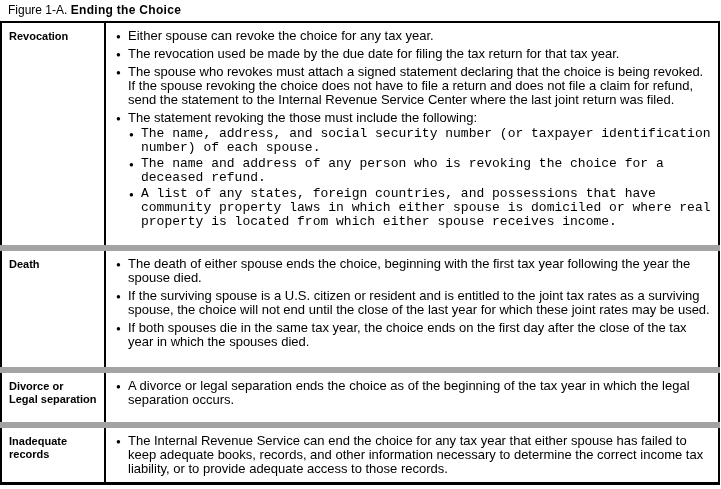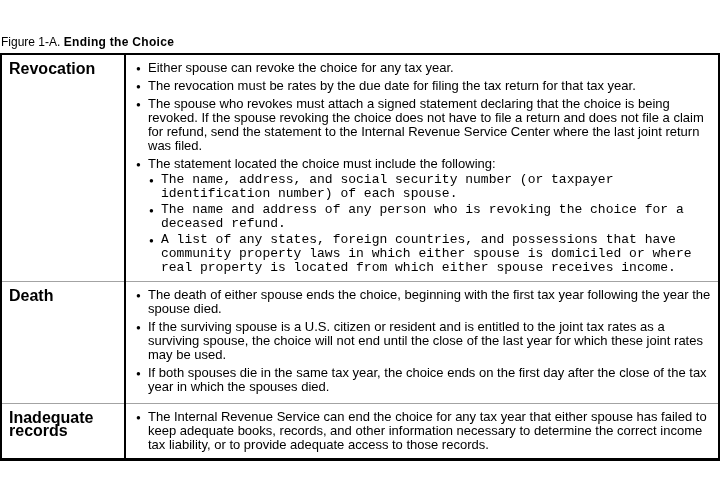--- a/index.html
+++ b/index.html
@@ -7,47 +7,46 @@
     margin: 0; padding: 0;
     width: 721px; height: 489px;
     background: #ffffff;
     color: #000000;
     font-family: "Liberation Sans", sans-serif;
     overflow: hidden;
   }
   .fig-title {
     font-size: 12px;
     line-height: 15px;
-    padding: 3px 1px 3px 1px;
-    margin-top: 32px;
+    padding: 3px 1px 3px 8px;
   }
   .fig-title .bold { font-weight: bold; letter-spacing: 0.3px; }
   table.fig-table {
     width: 720px;
     border-collapse: collapse;
     table-layout: fixed;
     border: 2px solid #000;
     border-bottom-width: 3px;
   }
   td { vertical-align: top; }
   td.head {
-    width: 124px;
+    width: 104px;
     border-right: 2px solid #000;
     font-weight: bold;
-    font-size: 16px;
+    font-size: 11px;
     line-height: 13px;
     padding: 7px 4px 4px 7px;
     white-space: pre-line;
   }
   td.body {
     font-size: 13px;
     line-height: 14px;
     padding: 2px 6px 6px 9px;
   }
-  tr + tr td { border-top: 1px solid #a3a3a3; }
+  tr + tr td { border-top: 6px solid #a3a3a3; }
   tr:nth-child(1) { height: 226px; }
   tr:nth-child(2) { height: 122px; }
   tr:nth-child(3) { height: 55px;  }
   tr:nth-child(4) { height: 53px; padding-left: 12px;  }
   ul { list-style: none; margin: 0; padding: 0; }
   li {
     position: relative;
     padding-left: 13px;
     margin-top: 4px;
   }
@@ -69,41 +68,50 @@
   <span class="bold">Ending the Choice</span>
 </div>
 
 <table class="fig-table">
   <tbody id="table-body">
       <tr>
         <td class="head">Revocation</td>
         <td class="body">
           <ul>
             <li><span>Either spouse can revoke the choice for any tax year.</span></li>
-            <li><span>The revocation must be rates by the due date for filing the tax return for that tax year.</span></li>
+            <li><span>The revocation used be made by the due date for filing the tax return for that tax year.</span></li>
             <li><span>The spouse who revokes must attach a signed statement declaring that the choice is being revoked. If the spouse revoking the choice does not have to file a return and does not file a claim for refund, send the statement to the Internal Revenue Service Center where the last joint return was filed.</span></li>
-            <li><span>The statement located the choice must include the following:</span><ul class="sub">
+            <li><span>The statement revoking the those must include the following:</span><ul class="sub">
                 <li>The name, address, and social security number (or taxpayer identification number) of each spouse.</li>
                 <li>The name and address of any person who is revoking the choice for a deceased refund.</li>
                 <li>A list of any states, foreign countries, and possessions that have community property laws in which either spouse is domiciled or where real property is located from which either spouse receives income.</li>
               </ul></li>
           </ul>
         </td>
       </tr>
       <tr>
         <td class="head">Death</td>
         <td class="body">
           <ul>
             <li><span>The death of either spouse ends the choice, beginning with the first tax year following the year the spouse died.</span></li>
             <li><span>If the surviving spouse is a U.S. citizen or resident and is entitled to the joint tax rates as a surviving spouse, the choice will not end until the close of the last year for which these joint rates may be used.</span></li>
             <li><span>If both spouses die in the same tax year, the choice ends on the first day after the close of the tax year in which the spouses died.</span></li>
           </ul>
         </td>
       </tr>
       <tr>
+        <td class="head">Divorce or
+Legal separation</td>
+        <td class="body">
+          <ul>
+            <li><span>A divorce or legal separation ends the choice as of the beginning of the tax year in which the legal separation occurs.</span></li>
+          </ul>
+        </td>
+      </tr>
+      <tr>
         <td class="head">Inadequate records</td>
         <td class="body">
           <ul>
             <li><span>The Internal Revenue Service can end the choice for any tax year that either spouse has failed to keep adequate books, records, and other information necessary to determine the correct income tax liability, or to provide adequate access to those records.</span></li>
           </ul>
         </td>
       </tr>
     </tbody>
 </table>
 

